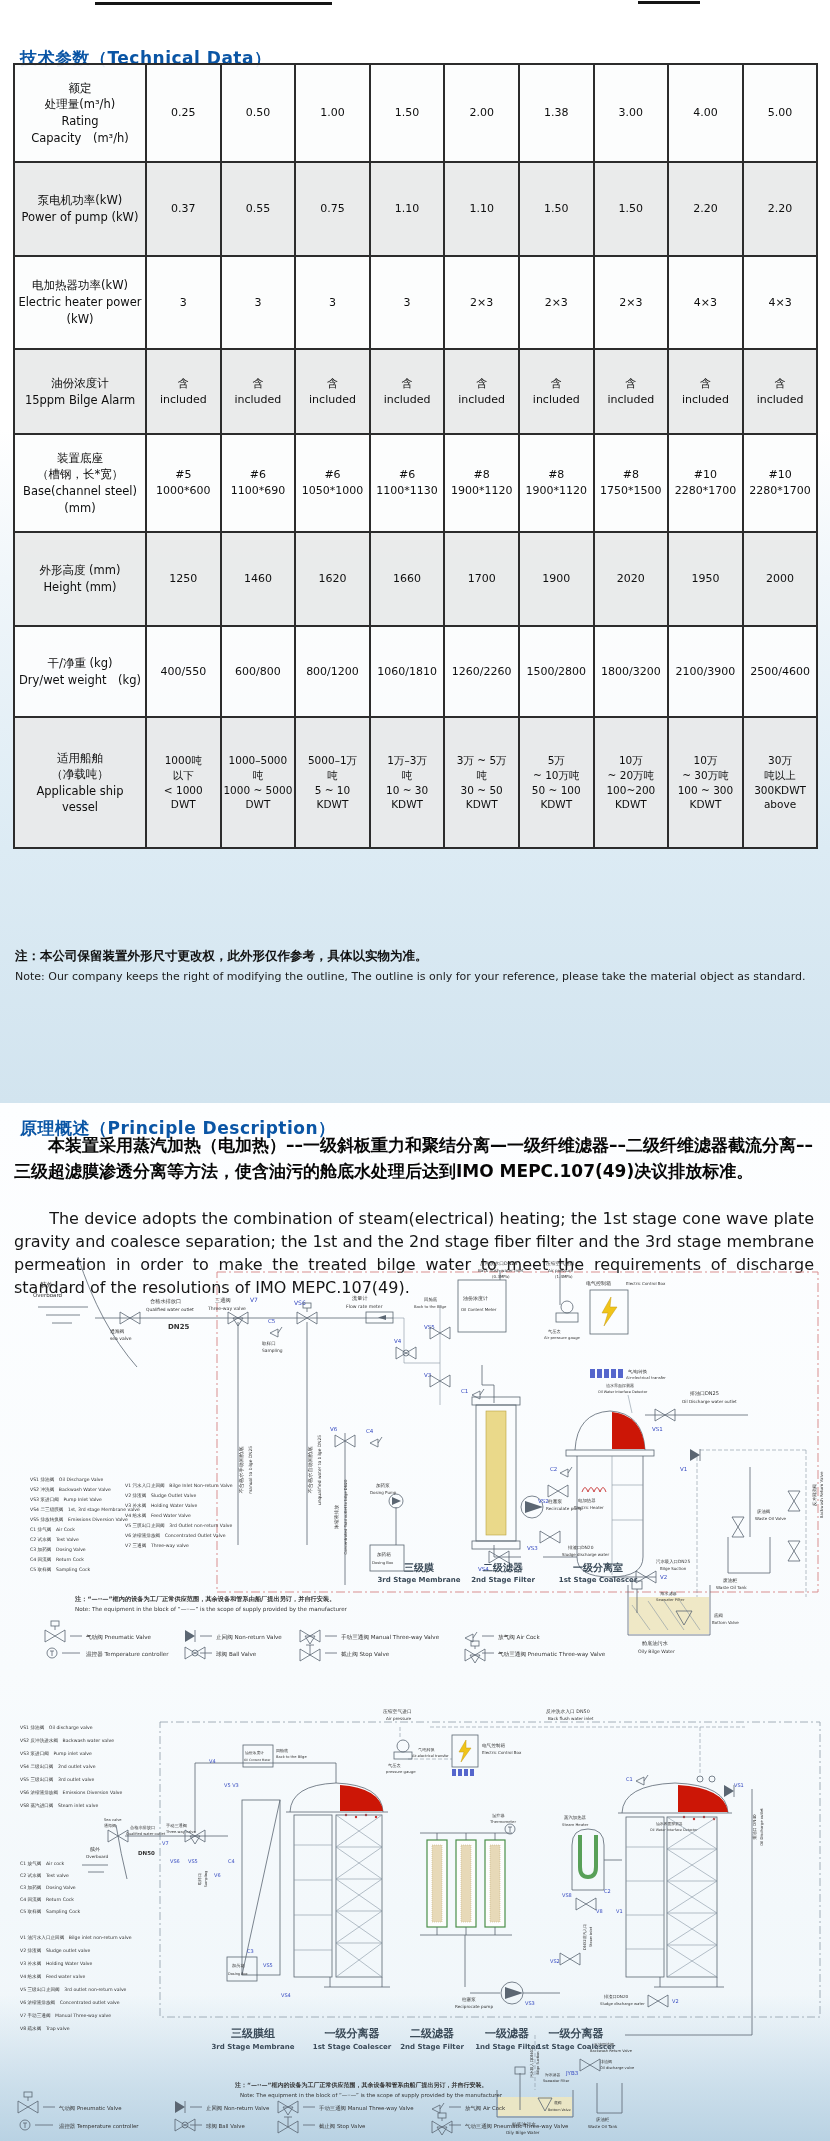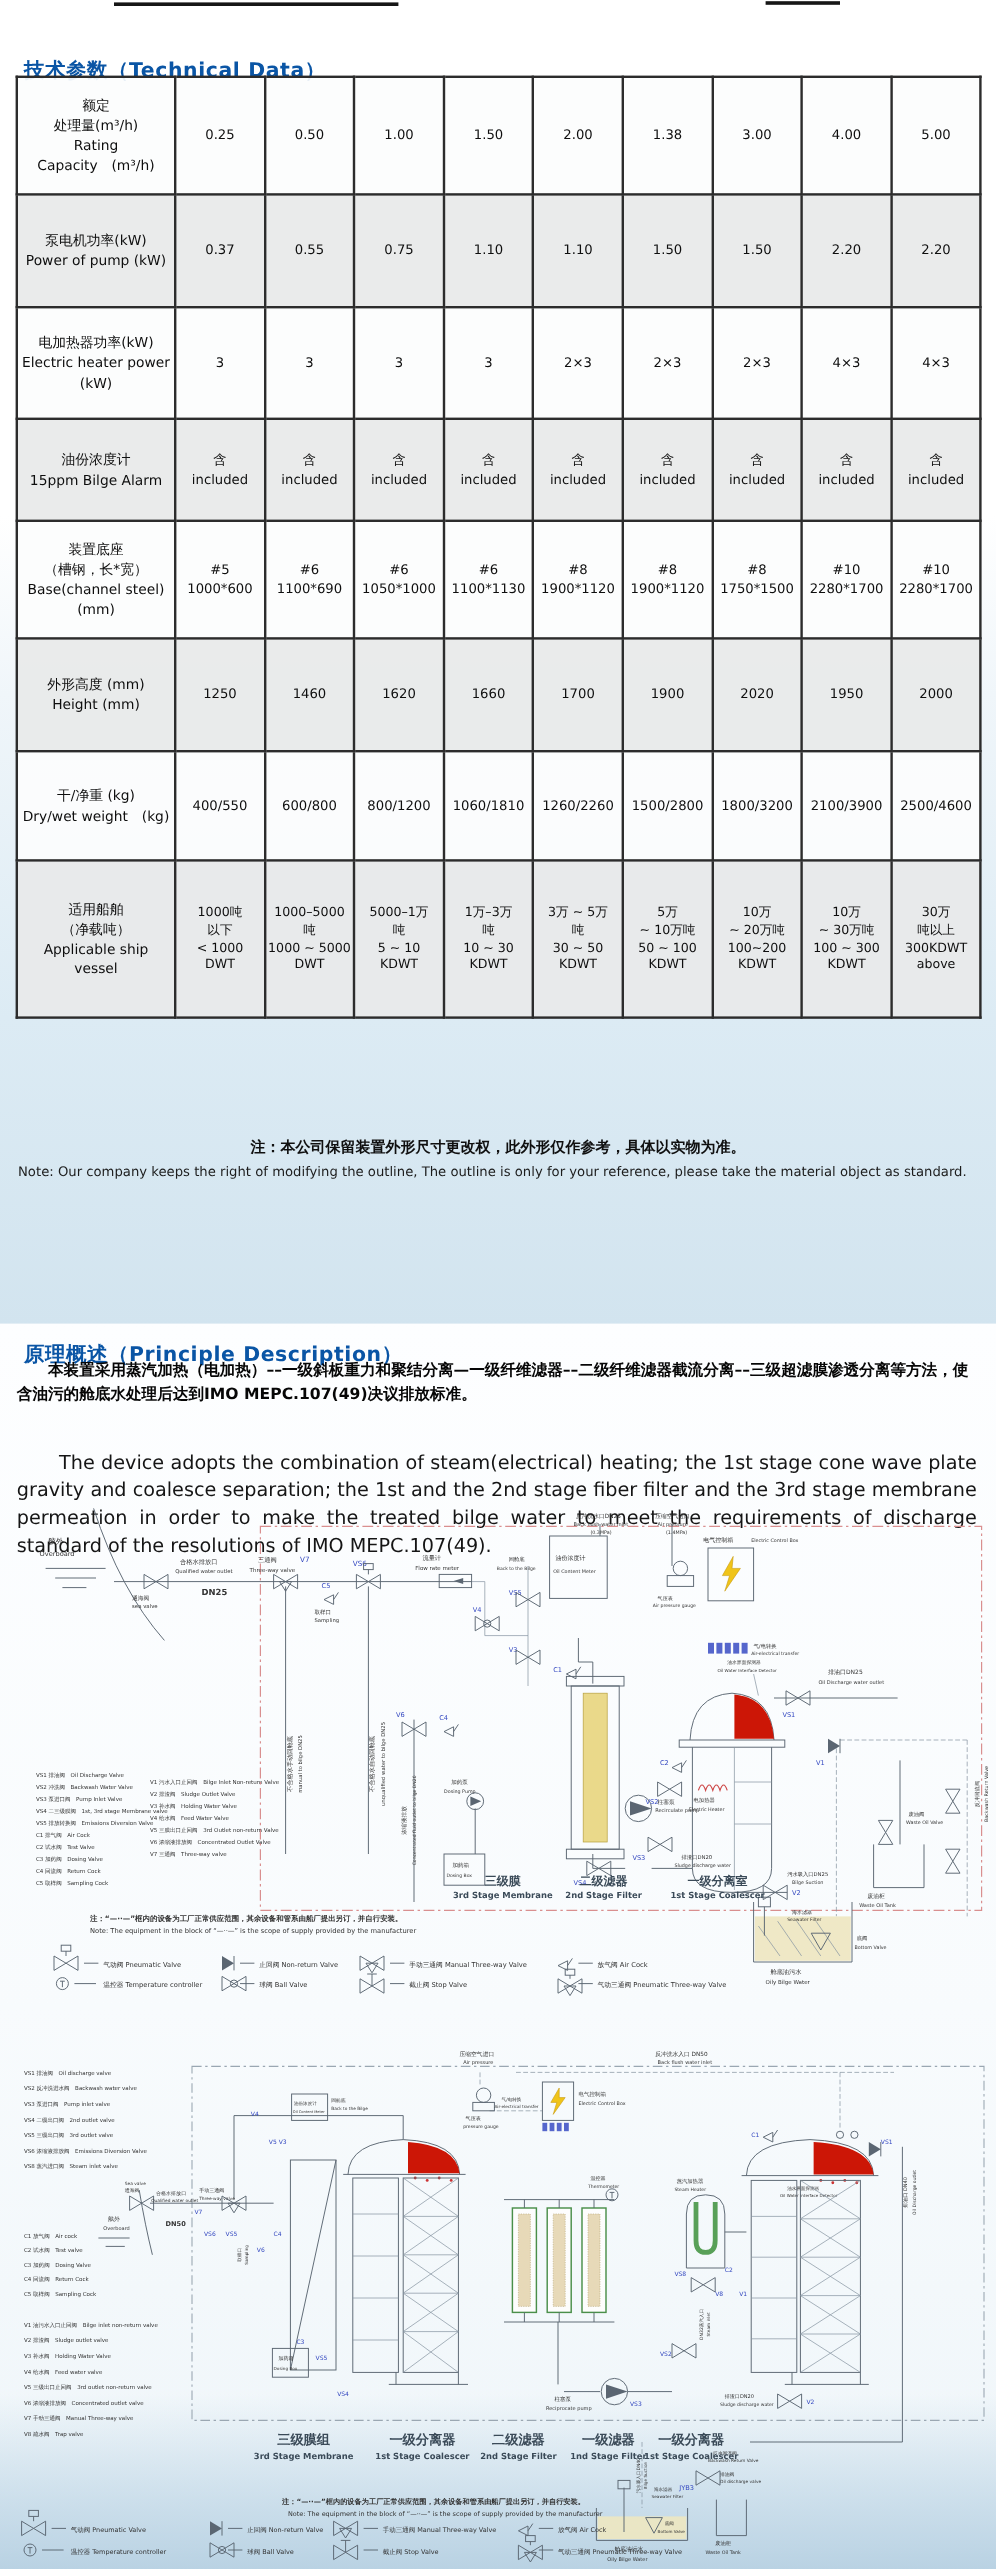--- a/index.html
+++ b/index.html
@@ -20,23 +20,23 @@
   .t-tech{left:20px;top:36px;}
   .t-prin{left:20px;top:1106px;}
   table.spec{position:absolute;left:13px;top:63px;width:804px;border-collapse:collapse;table-layout:fixed;}
   table.spec td{border:2px solid #2c2c2c;text-align:center;vertical-align:middle;white-space:pre-line;
         font-size:11px;line-height:1.45;color:#0e0e0e;padding:1px;background:rgba(252,253,253,.92);}
   table.spec tr.shade td{background:rgba(232,233,234,.93);}
   table.spec td.lbl{font-size:11.5px;}
   tr.rh0{height:97px}tr.rh1{height:98px}tr.rh2{height:94px}tr.rh3{height:93px}tr.rh4{height:85px}
   tr.rh5{height:98px}tr.rh6{height:94px}tr.rh7{height:91px}tr.rh8{height:131px}
   tr.small td{font-size:10.5px;line-height:1.4;}
-  .note-zh{position:absolute;left:15px;top:948px;width:800px;font-size:12.5px;font-weight:600;color:#101010;margin:0;text-align:center;}
+  .note-zh{position:absolute;left:15px;top:948px;width:800px;font-size:12.5px;font-weight:600;color:#101010;margin:0;}
   .note-en{position:absolute;left:15px;top:969px;width:798px;font-size:11px;line-height:1.4;color:#1c1c1c;margin:0;}
-  .para-zh{position:absolute;left:14px;top:1133px;width:802px;font-size:13px;font-weight:600;
+  .para-zh{position:absolute;left:14px;top:1133px;width:802px;font-size:17px;font-weight:600;
         line-height:1.52;text-indent:2em;color:#060606;margin:0;}
   .para-en{position:absolute;left:14px;top:1208px;width:800px;font-size:16px;line-height:1.43;
         text-indent:2.2em;text-align:justify;color:#151515;margin:0;}
   svg.diag{position:absolute;left:0;}
   svg.d1{top:1245px;} svg.d2{top:1705px;}
   svg text{font-family:"DejaVu Sans","Liberation Sans",sans-serif;fill:#333;}
   svg text.b{fill:#3448c0;}
   svg text.st{fill:#3a4a58;font-weight:bold;}
   .ln{stroke:#5b6672;stroke-width:.8;fill:none;}
   .lt{stroke:#8795a2;stroke-width:.6;fill:none;}

